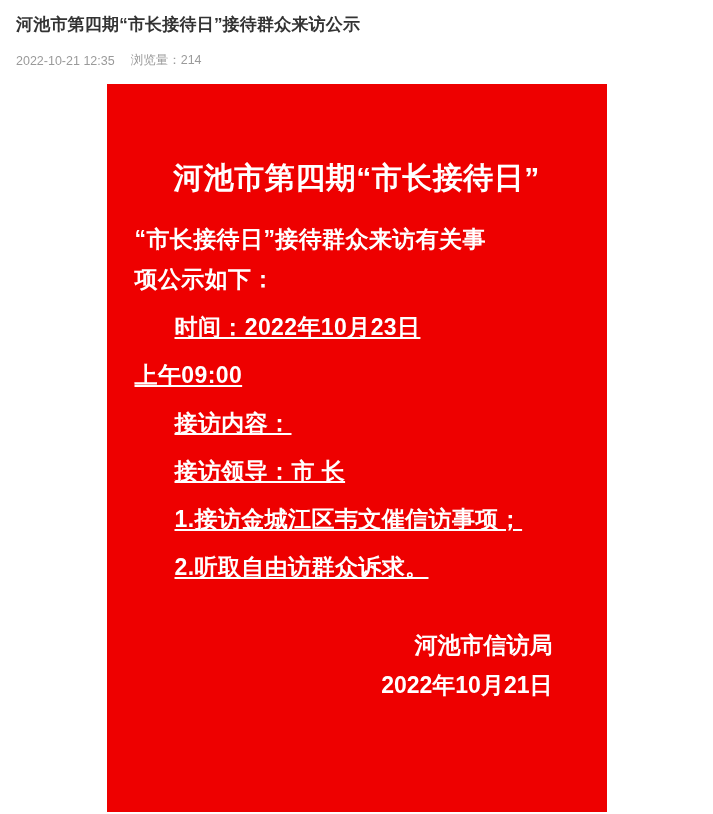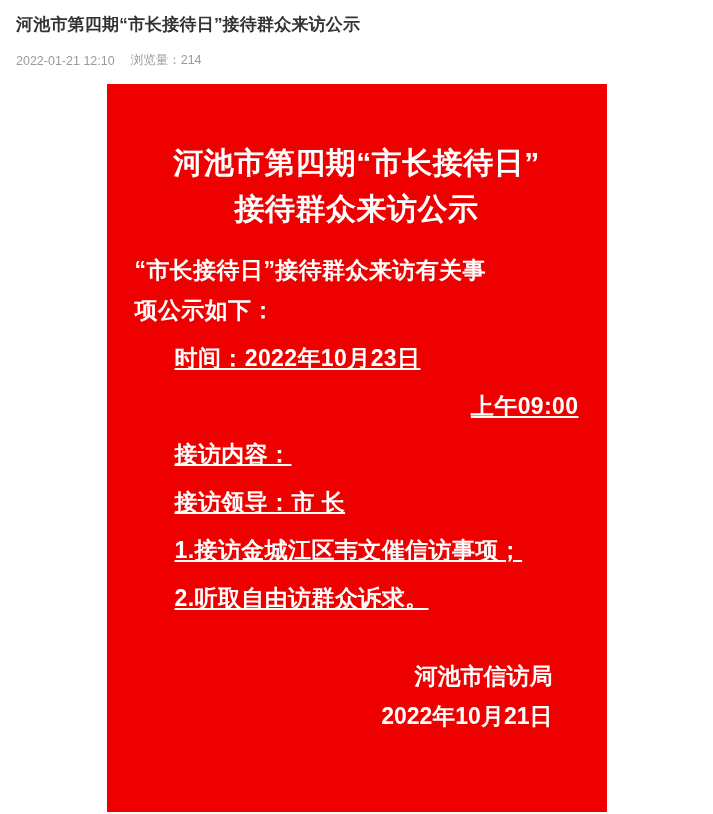--- a/index.html
+++ b/index.html
@@ -55,35 +55,35 @@
     box-sizing: border-box;
     padding: 34px 28px 26px 28px;
     min-height: 728px;
   }
   .poster-heading {
     text-align: center;
     font-size: 30px;
     font-weight: bold;
     line-height: 46px;
     letter-spacing: 0.5px;
-    margin-top: 22px;
+    margin-top: 37px;
     margin-bottom: 18px;
   }
   .poster-body {
     font-size: 23px;
     line-height: 40px;
     font-weight: bold;
     letter-spacing: 0.4px;
   }
   .p-indent {
     text-indent: 2em;
     margin-top: 14px;
   }
   .p-center {
-    text-align: right;
+    text-align: left;
   }
   .p-item {
     margin-top: 8px;
     text-decoration: underline;
   }
   .p-pad2 {
     padding-left: 40px;
   }
   .sign {
     margin-top: 38px;
@@ -95,30 +95,29 @@
   }
 </style>
 </head>
 <body>
 
 <div class="page">
 
   <div class="article-title">河池市第四期“市长接待日”接待群众来访公示</div>
 
   <div class="meta-row">
-    <span class="meta-date">2022-01-21 12:10</span>
+    <span class="meta-date">2022-10-21 12:35</span>
     <span class="meta-views">浏览量：214</span>
   </div>
 
   <div class="poster-wrap">
     <div class="poster">
 
       <div class="poster-heading">
         <div>河池市第四期“市长接待日”</div>
-        <div>接待群众来访公示</div>
       </div>
 
       <div class="poster-body">
 
         <div>“市长接待日”接待群众来访有关事</div>
         <div>项公示如下：</div>
 
         <div class="p-pad2 p-item">时间：2022年10月23日</div>
         <div class="p-center p-item">上午09:00</div>
 

